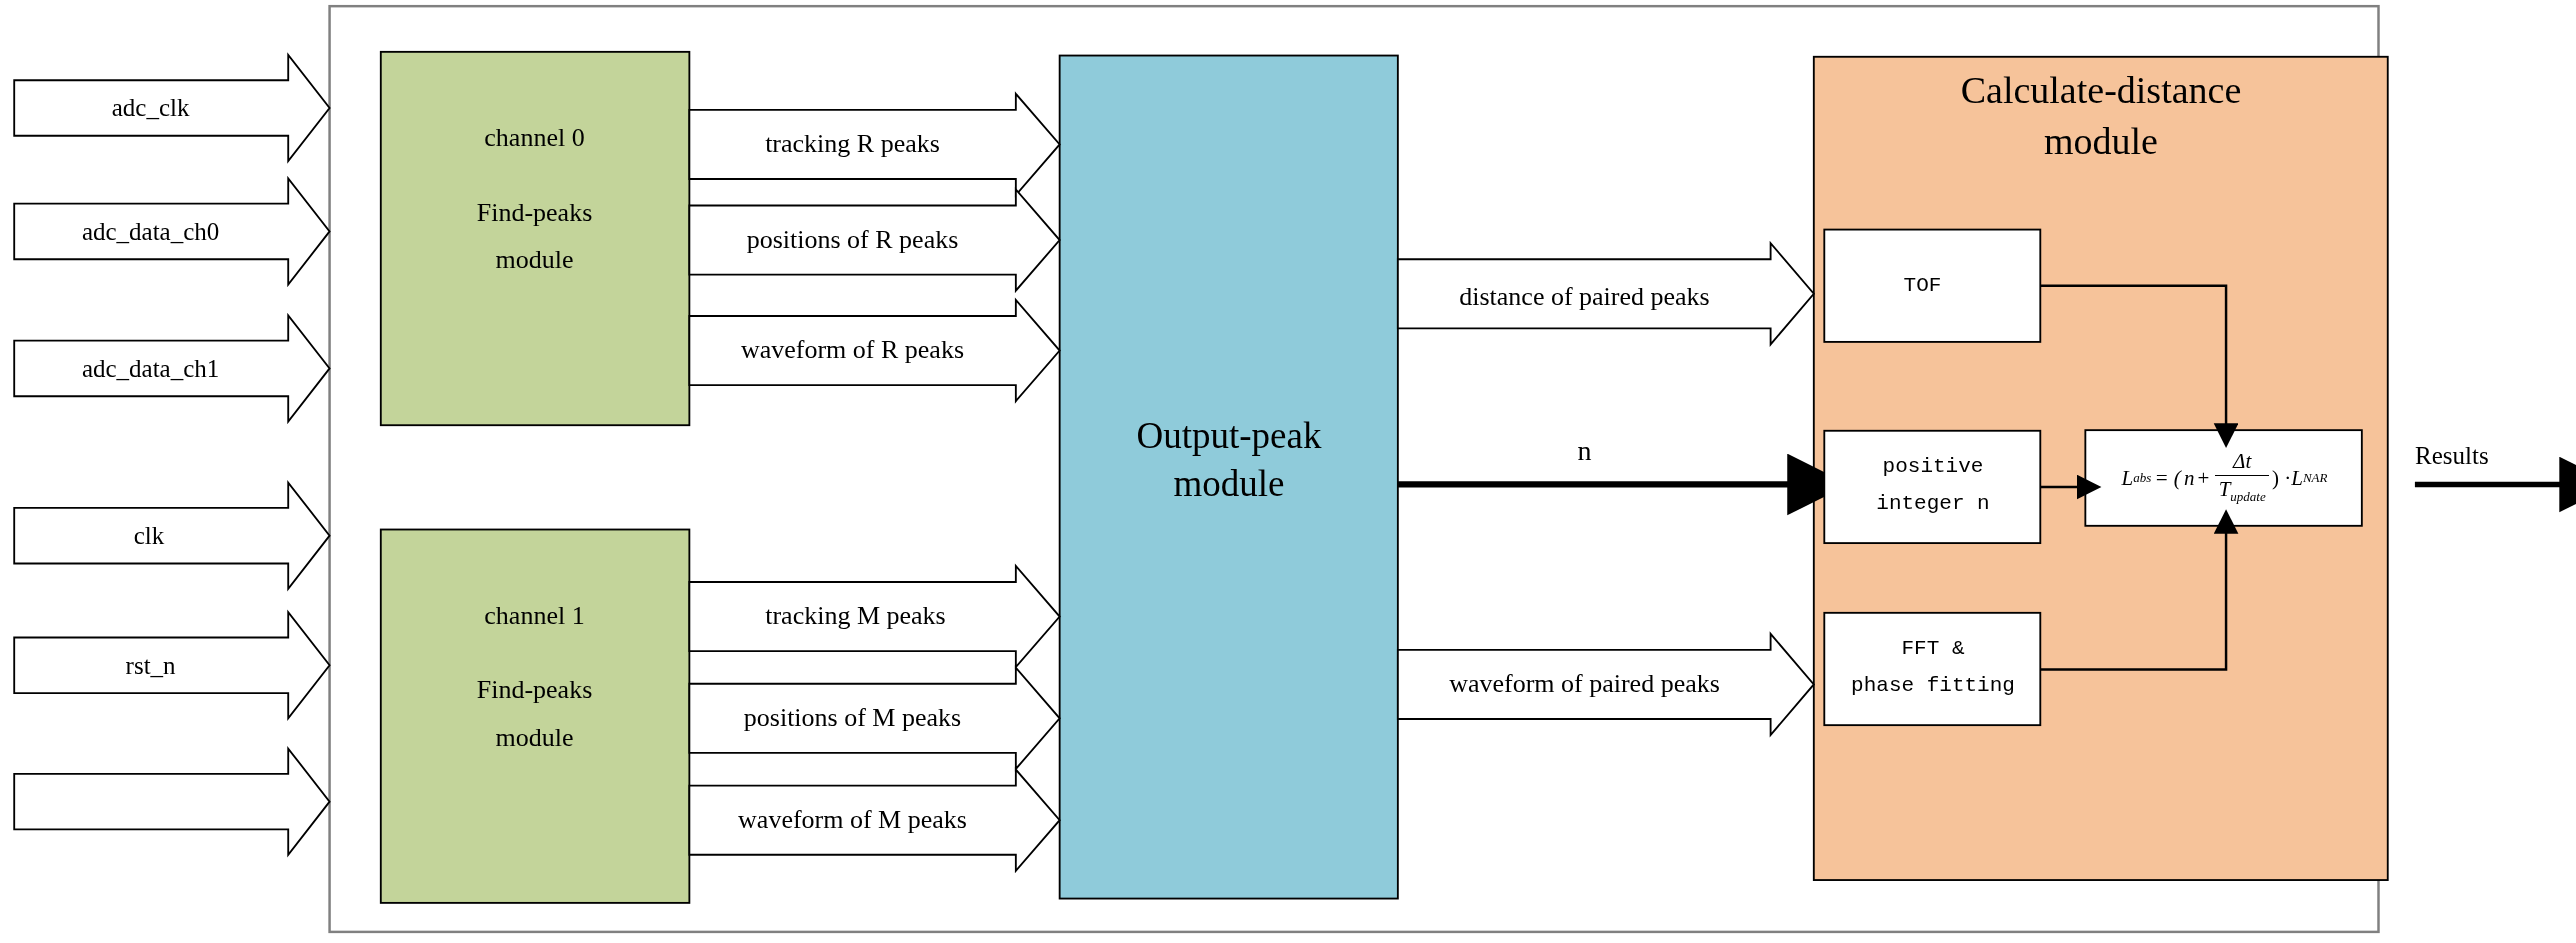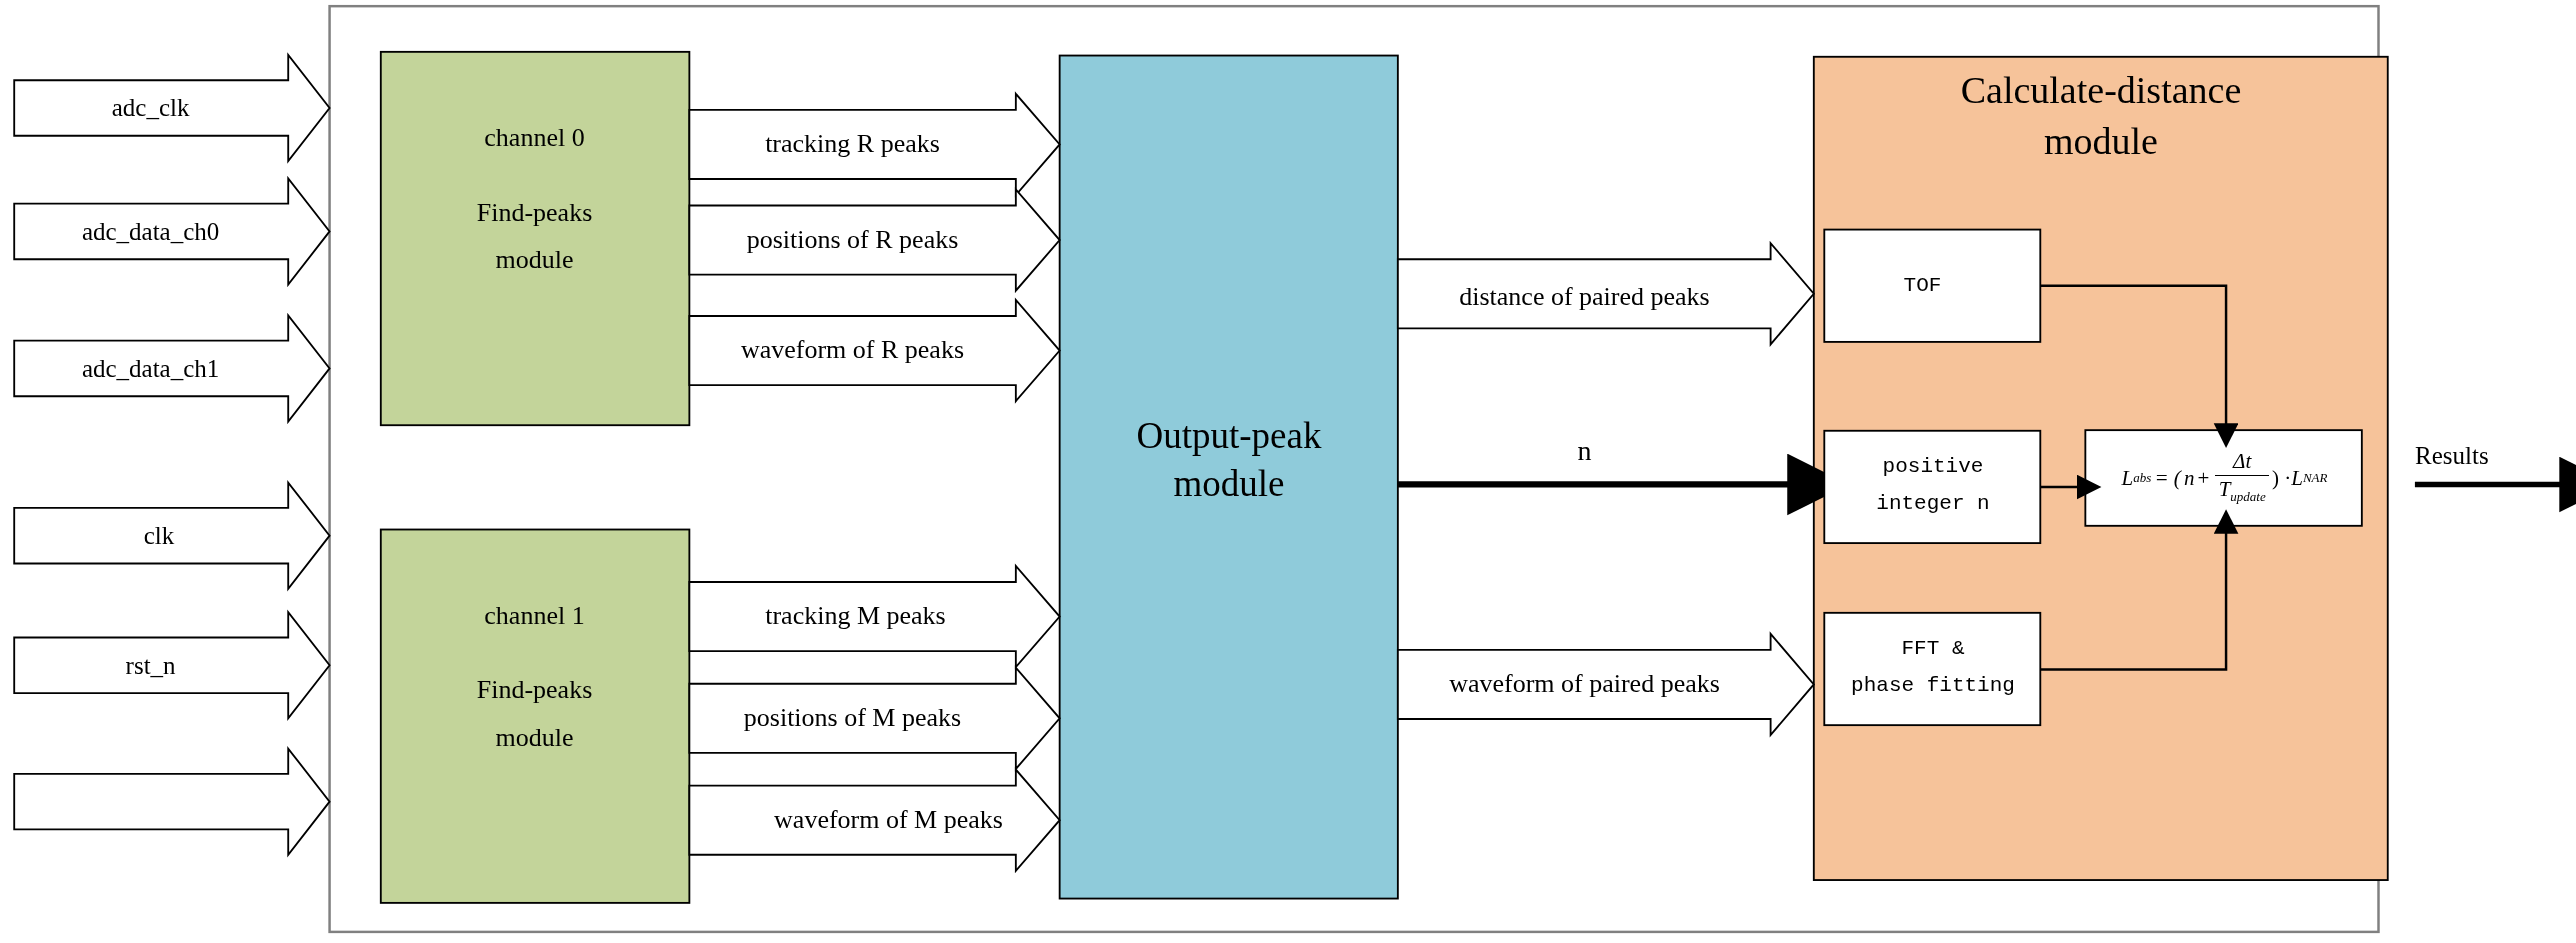--- a/index.html
+++ b/index.html
@@ -159,38 +159,38 @@
     <line x1="3305" y1="789" x2="3368" y2="789" stroke="#000" stroke-width="4" marker-end="url(#solidArrowR)"></line>
 
     <polyline points="3305,1085 3606,1085 3606,861" fill="none" stroke="#000" stroke-width="4" marker-end="url(#solidArrowD)"></polyline>
 
     <line x1="3912" y1="785" x2="4155" y2="785" stroke="#000" stroke-width="9" marker-end="url(#solidArrowR)"></line>
   </svg>
 
   <div class="lbl serif sig-label" style="left:13.6px; top:80px; width:274px; height:56px;">adc_clk</div>
   <div class="lbl serif sig-label" style="left:13.6px; top:204px; width:274px; height:56px;">adc_data_ch0</div>
   <div class="lbl serif sig-label" style="left:13.6px; top:341px; width:274px; height:56px;">adc_data_ch1</div>
-  <div class="lbl serif sig-label" style="left:22px; top:508px; width:274px; height:56px;">clk</div>
+  <div class="lbl serif sig-label" style="left:12px; top:508px; width:274px; height:56px;">clk</div>
   <div class="lbl serif sig-label" style="left:13.6px; top:638px; width:274px; height:56px;">rst_n</div>
 
   <div class="lbl serif mod-label" style="left:380px; top:123px; width:309px; height:31px;">channel 0</div>
   <div class="lbl serif mod-label" style="left:380px; top:198px; width:309px; height:31px;">Find-peaks</div>
   <div class="lbl serif mod-label" style="left:380px; top:245px; width:309px; height:31px;">module</div>
 
   <div class="lbl serif mod-label" style="left:380px; top:601px; width:309px; height:31px;">channel 1</div>
   <div class="lbl serif mod-label" style="left:380px; top:675px; width:309px; height:31px;">Find-peaks</div>
   <div class="lbl serif mod-label" style="left:380px; top:723px; width:309px; height:31px;">module</div>
 
   <div class="lbl serif flow-label" style="left:689px; top:110px; width:327px; height:69px;">tracking R peaks</div>
   <div class="lbl serif flow-label" style="left:689px; top:206px; width:327px; height:69px;">positions of R peaks</div>
   <div class="lbl serif flow-label" style="left:689px; top:316px; width:327px; height:69px;">waveform of R peaks</div>
 
   <div class="lbl serif flow-label" style="left:692px; top:582px; width:327px; height:69px;">tracking M peaks</div>
   <div class="lbl serif flow-label" style="left:689px; top:684px; width:327px; height:69px;">positions of M peaks</div>
-  <div class="lbl serif flow-label" style="left:689px; top:786px; width:327px; height:69px;padding-left:36px;">waveform of M peaks</div>
+  <div class="lbl serif flow-label" style="left:689px; top:786px; width:327px; height:69px;">waveform of M peaks</div>
 
   <div class="lbl serif blue-label" style="left:1060px; top:414px; width:338px; height:43px;">Output-peak</div>
   <div class="lbl serif blue-label" style="left:1060px; top:462px; width:338px; height:43px;">module</div>
 
   <div class="lbl serif flow-label" style="left:1398px; top:259px; width:373px; height:77px;">distance of paired peaks</div>
   <div class="lbl serif n-label" style="left:1398px; top:432px; width:373px; height:37px;">n</div>
   <div class="lbl serif flow-label" style="left:1398px; top:650px; width:373px; height:69px;">waveform of paired peaks</div>
 
   <div class="lbl serif orange-title" style="left:1814px; top:68px; width:574px; height:44px;">Calculate-distance</div>
   <div class="lbl serif orange-title" style="left:1814px; top:119px; width:574px; height:44px;">module</div>

